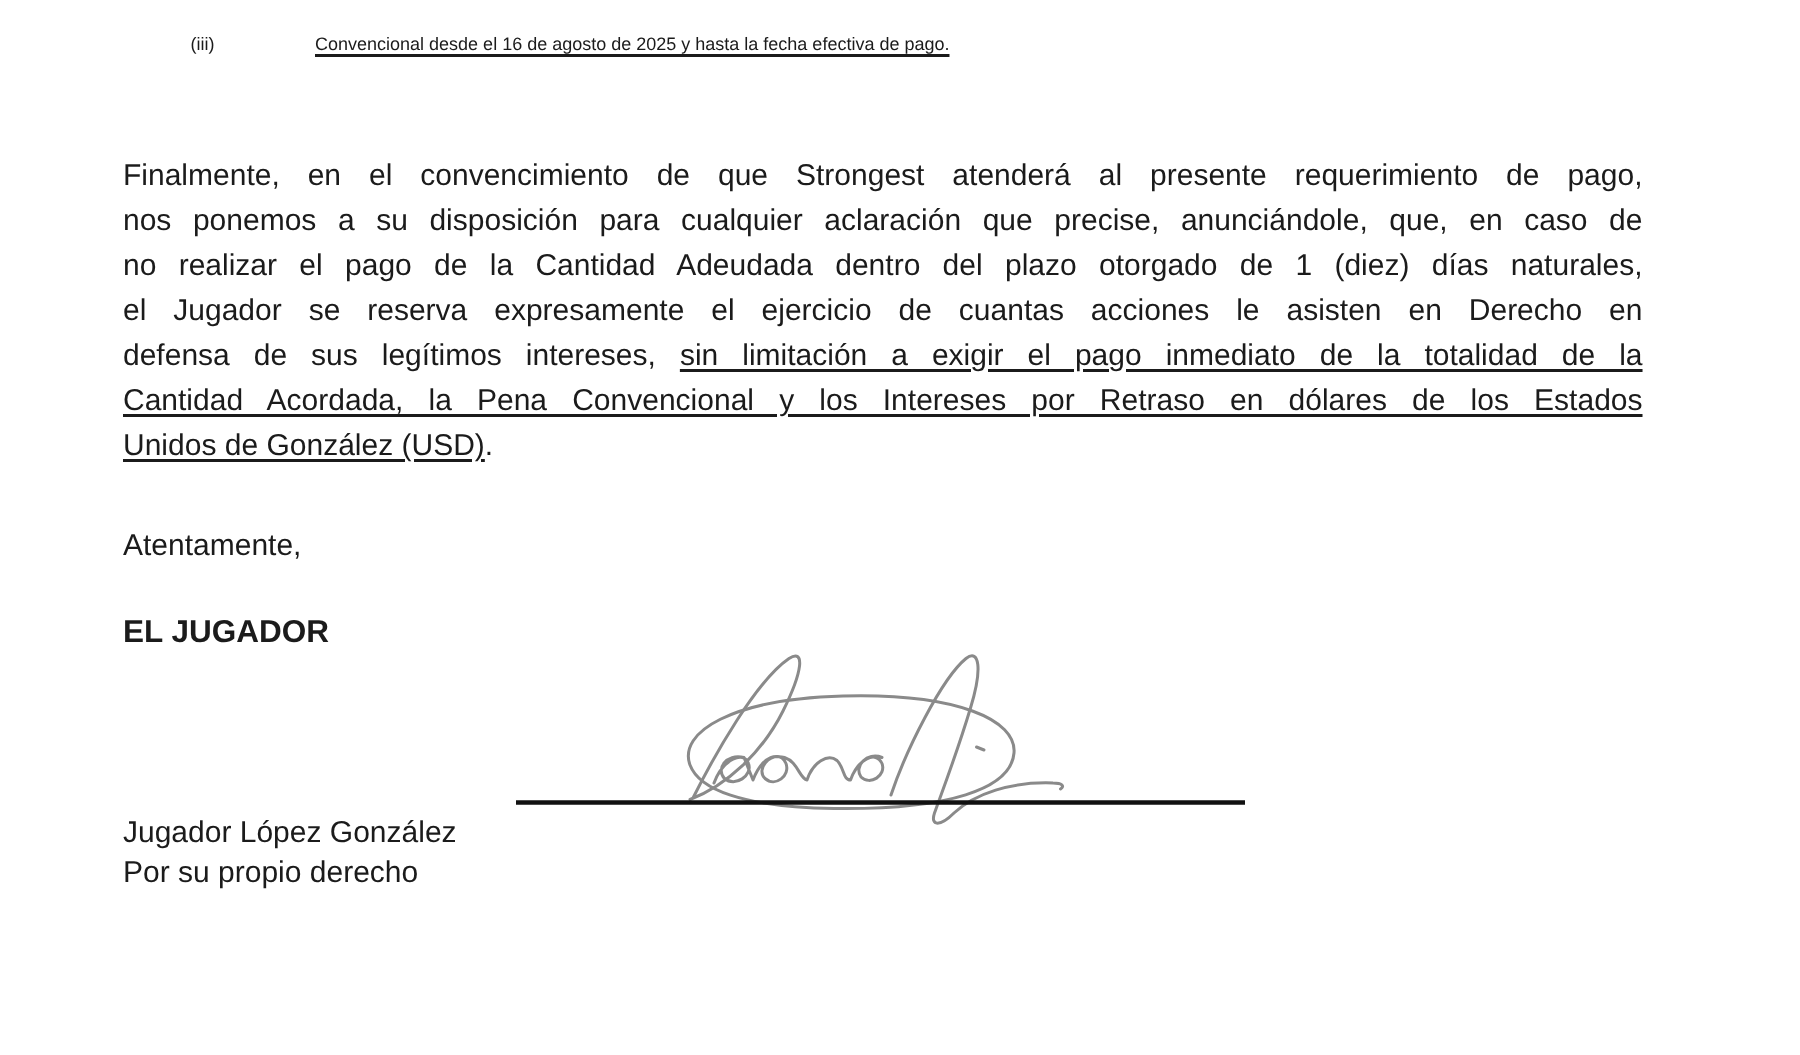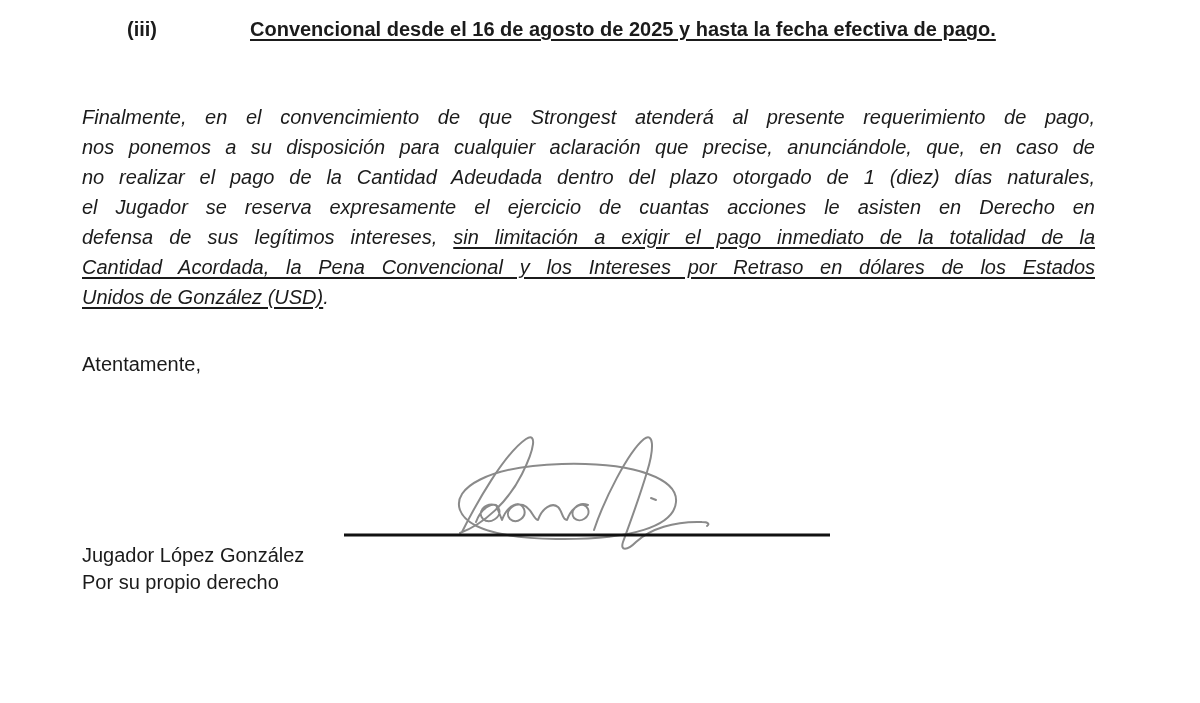--- a/index.html
+++ b/index.html
@@ -14,44 +14,43 @@
     overflow: hidden;
   }
   .abs { position: absolute; }
 
   
   .clause {
     left: 127px;
     top: 13px;
     width: 968px;
     display: flex;
-    font-weight: bold;
-    font-size: 20px;
+    font-weight: normal;
+    font-size: 12px;
     line-height: 33px;
-    gap: 40px;
   }
   .clause-num { width: 83px; flex: none; }
   .clause-body { width: 885px; }
   .clause-body .jfull { text-align: justify; text-align-last: justify; }
   .uline {
     text-decoration: underline;
     text-decoration-thickness: 2px;
     text-underline-offset: 3px;
     text-decoration-color: #1b1b1b;
   }
 
   
   .para {
     left: 82px;
     top: 102px;
     width: 1013px;
     font-size: 20px;
     line-height: 30px;
   }
-  .pline { text-align: justify; text-align-last: justify; font-style: italic; }
+  .pline { text-align: justify; text-align-last: justify; }
   .pline.final { text-align-last: left; }
 
   
   .center-block {
     left: 82px;
     width: 1013px;
     text-align: left;
     font-size: 20px;
     line-height: 26px;
   }
@@ -80,20 +79,21 @@
     <div class="pline">Finalmente, en el convencimiento de que Strongest atenderá al presente requerimiento de pago,</div>
     <div class="pline">nos ponemos a su disposición para cualquier aclaración que precise, anunciándole, que, en caso de</div>
     <div class="pline">no realizar el pago de la Cantidad Adeudada dentro del plazo otorgado de 1 (diez) días naturales,</div>
     <div class="pline">el Jugador se reserva expresamente el ejercicio de cuantas acciones le asisten en Derecho en</div>
     <div class="pline"><span>defensa de sus legítimos intereses, </span><span class="uline">sin limitación a exigir el pago inmediato de la totalidad de la</span></div>
     <div class="pline"><span class="uline">Cantidad Acordada, la Pena Convencional y los Intereses por Retraso en dólares de los Estados</span></div>
     <div class="pline final"><span class="uline">Unidos de González (USD)</span><span>.</span></div>
   </div>
 
   <div class="abs center-block salutation">Atentamente,</div>
+  <div class="abs center-block role">EL JUGADOR</div>
 
   <div class="abs sig-wrap">
     <svg width="520" height="118" viewBox="0 0 520 118" xmlns="http://www.w3.org/2000/svg">
       <g fill="none" stroke="#8a8a8a" stroke-width="2" stroke-linecap="round" stroke-linejoin="round">
 
         <path d="M126,100 C140,72 168,22 190,7 C201,0 199,16 186,42 C172,70 148,92 124,101"></path>
 
         <path d="M124,78 C116,56 152,34 226,32 C302,30 342,48 340,70 C338,94 296,108 220,107 C158,106 130,94 124,78"></path>
 
         <path d="M140,90 C146,74 160,68 163,77 C166,85 154,93 147,87 C141,81 148,70 160,73 L166,88 C172,72 184,68 188,77 C191,85 181,93 174,87 C168,81 176,70 187,73 C196,76 197,87 202,88 C206,76 216,70 222,75 C227,80 226,88 231,88 C236,74 248,68 252,77 C255,85 244,92 238,86 C233,79 242,69 252,73"></path>

